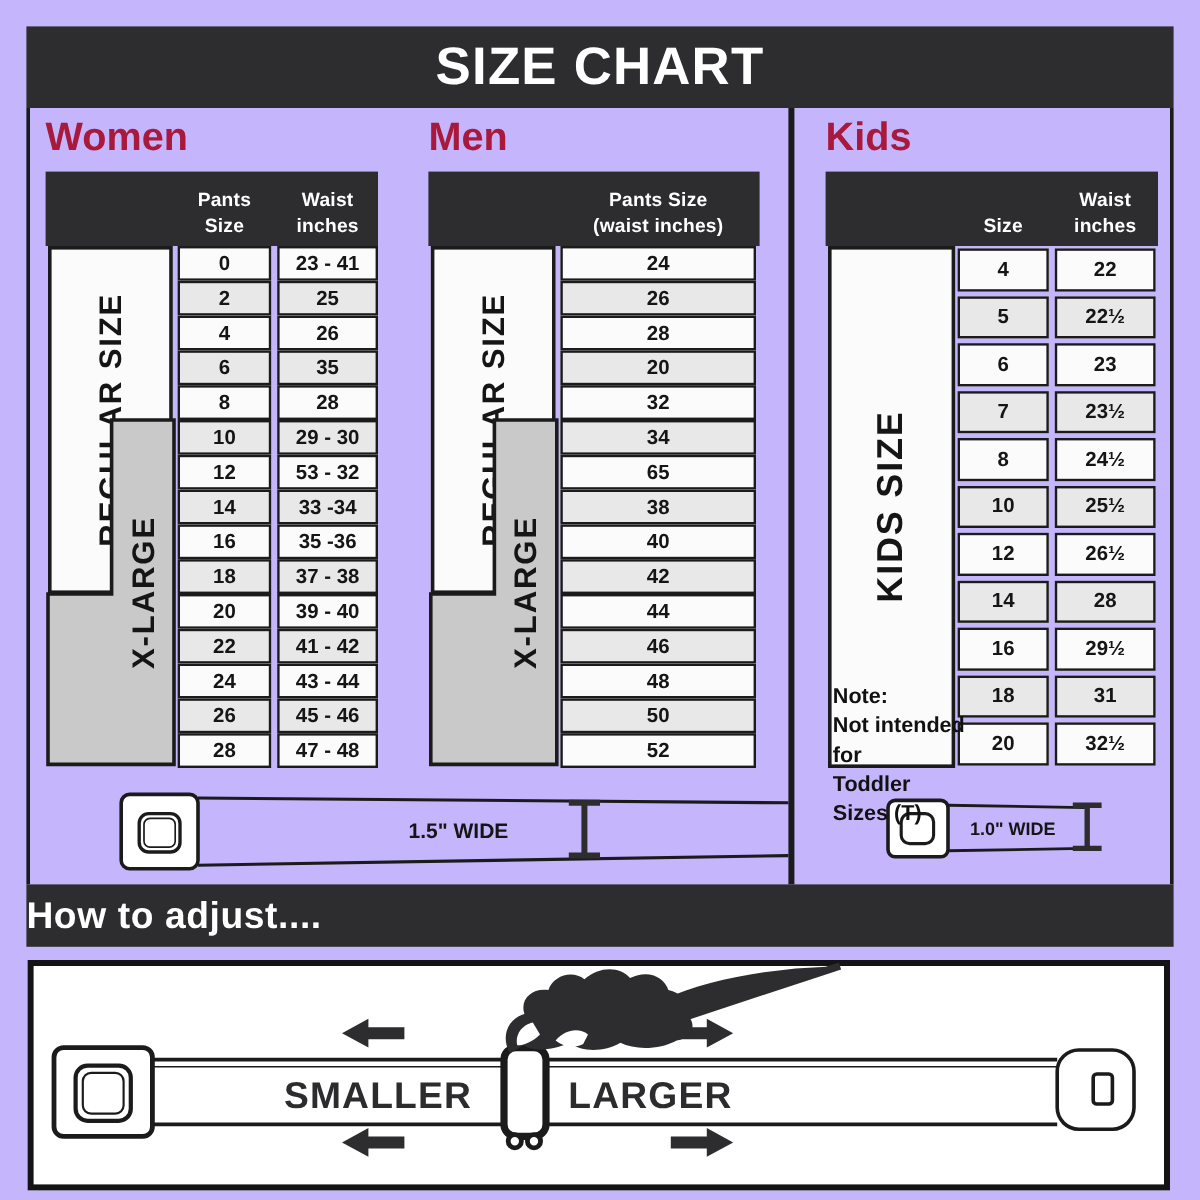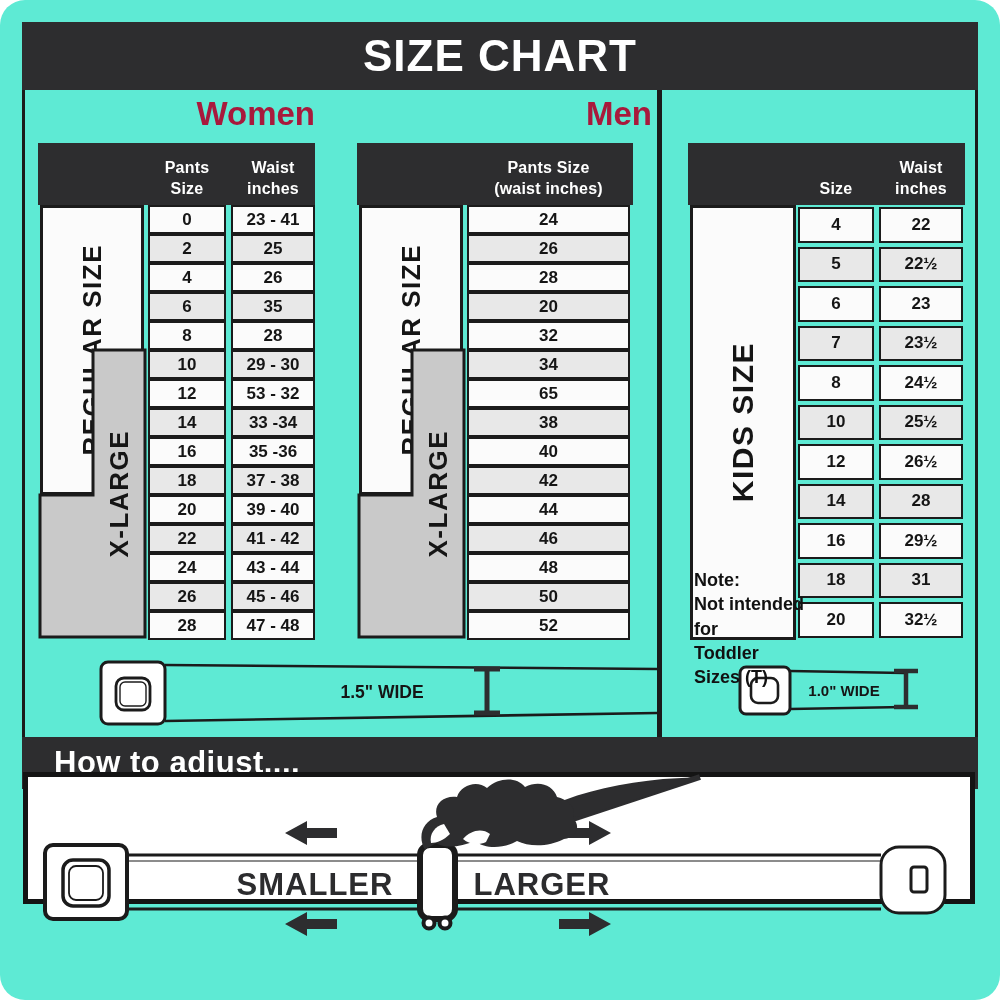--- a/index.html
+++ b/index.html
@@ -2,34 +2,34 @@
 <html style="--accent: #a8193c; --dark: #2d2d2f; --ink: #1b1b1b; --row-alt: #e8e8e8; --row-light: #fbfbfb; --xl-gray: #c9c9c9;"><head>
 <meta charset="utf-8">
 <style>
   :root{
     --accent:#a8193c; --dark:#2d2d2f; --ink:#1b1b1b;
     --row-alt:#e8e8e8; --row-light:#fbfbfb; --xl-gray:#c9c9c9;
   }
   *{margin:0;padding:0;box-sizing:border-box;}
   html,body{background:#fff;}
   body{font-family:"Liberation Sans", sans-serif; color:#151515;}
-  .page{position:relative;width:1000px;height:1000px;background:#5eead4;overflow:hidden;border-radius:25px;}
+  .page{position:relative;width:1000px;height:1000px;background:#c4b5fd;overflow:hidden;}
 
   .title-bar{position:absolute;left:22px;top:22px;width:956px;height:68px;background:var(--dark);
     display:flex;align-items:center;justify-content:center;}
   .title-bar span{color:#fff;font-size:44px;font-weight:bold;letter-spacing:1px;}
 
   .main-panel{position:absolute;left:22px;top:90px;width:956px;height:647px;
     border-left:3px solid var(--ink);border-right:3px solid var(--ink);}
   .divider{position:absolute;left:657px;top:90px;width:5px;height:647px;background:var(--ink);}
 
-  .sec-heading{position:absolute;top:95px;height:40px;text-align:right;
+  .sec-heading{position:absolute;top:95px;height:40px;text-align:left;
     font-size:33px;font-weight:bold;color:var(--accent);}
   .h-women{left:38px;width:277px;}
-  .h-men{left:376px;width:276px;}
+  .h-men{left:357px;width:276px;}
   .h-kids{left:688px;width:277px;}
 
   .thead{position:absolute;top:143px;height:62px;background:var(--dark);color:#fff;
     display:flex;align-items:flex-end;padding-bottom:6px;}
   .w-thead{left:38px;width:277px;}
   .m-thead{left:357px;width:276px;}
   .k-thead{left:688px;width:277px;}
   .th-spacer{width:110px;flex:none;}
   .th-col{text-align:center;font-size:16px;font-weight:bold;line-height:1.32;letter-spacing:.2px;flex:none;}
   .w-thead .c1{width:78px;margin-right:5px;}
@@ -67,42 +67,43 @@
   .kids-note{position:absolute;left:694px;top:568px;width:112px;z-index:3;
     font-size:18px;font-weight:bold;line-height:1.35;color:#111;}
 
   .belt-svg{position:absolute;}
   .belt-adult{left:95px;top:652px;}
   .belt-kids{left:735px;top:658px;}
   .belt-text{font-size:17.5px;font-weight:bold;fill:#151515;}
   .belt-text.small{font-size:15px;}
 
   .adjust-bar{position:absolute;left:22px;top:737px;width:956px;height:52px;background:var(--dark);
-    display:flex;align-items:center;padding-left:32px;}
+    display:flex;align-items:center;}
   .adjust-bar span{color:#fff;font-size:31px;font-weight:bold;letter-spacing:.5px;}
 
-  .bottom-box{position:absolute;left:23px;top:772px;width:952px;height:132px;
+  .bottom-box{position:absolute;left:23px;top:800px;width:952px;height:192px;
     border:5px solid #141414;background:#fff;}
   .bottom-box svg{position:absolute;left:-5px;top:-30px;overflow:visible;}
   .adj-text{font-size:31px;font-weight:bold;fill:#2c2c2e;letter-spacing:1px;}
 </style>
 </head>
 <body>
 
 <div class="page">
 
   <div class="title-bar">
     <span>SIZE CHART</span>
   </div>
 
   <div class="main-panel"></div>
   <div class="divider"></div>
 
   <div class="sec-heading h-women">Women</div>
   <div class="sec-heading h-men">Men</div>
+  <div class="sec-heading h-kids">Kids</div>
 
   <div class="thead w-thead">
     <div class="th-spacer"></div>
     <div class="th-col c1">Pants Size</div>
     <div class="th-col c2">
       <div>Waist</div>
       <div>inches</div>
     </div>
   </div>
   <div class="cells w-cells">

